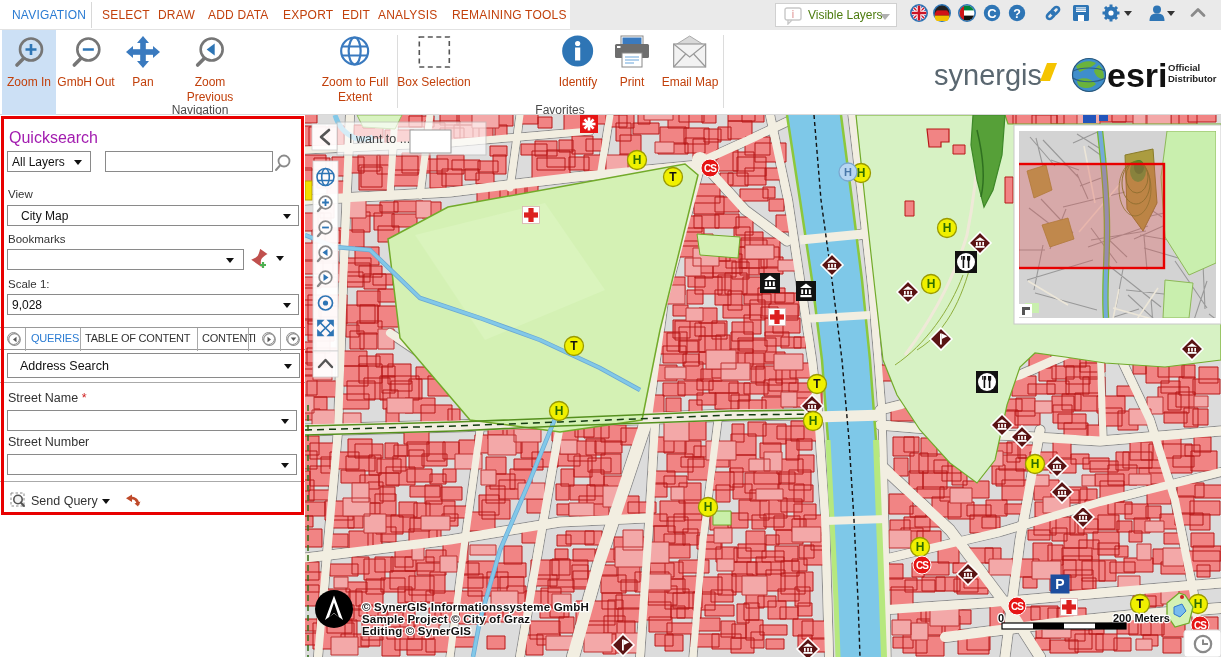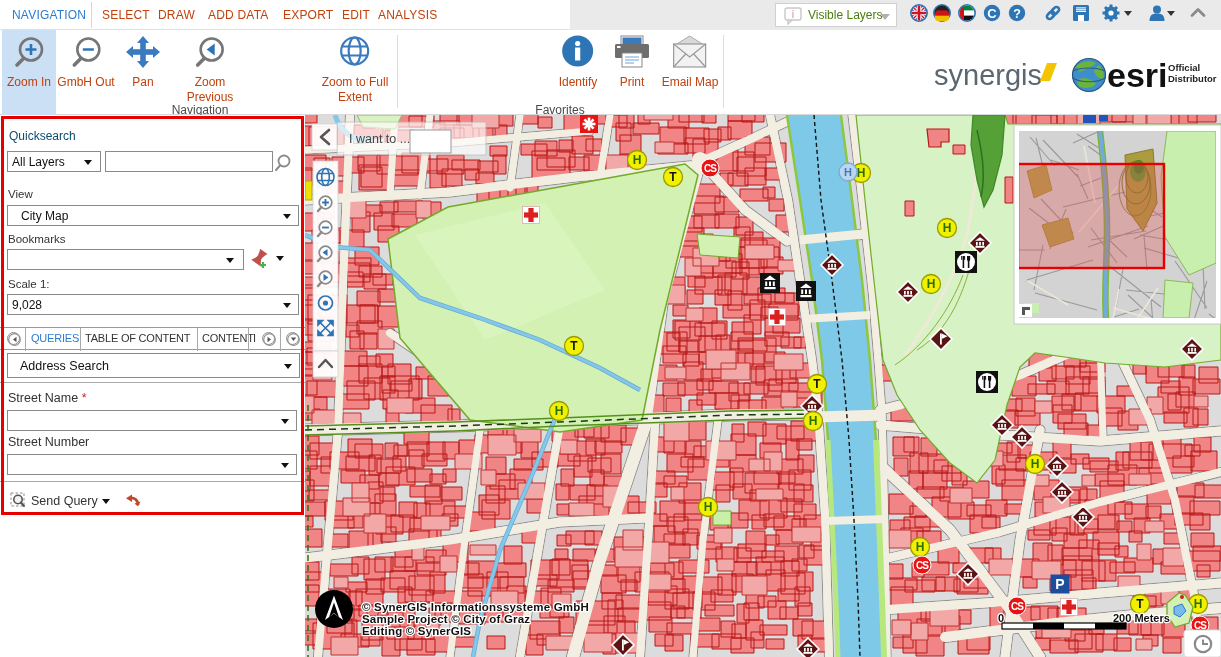--- a/index.html
+++ b/index.html
@@ -15,37 +15,38 @@
 .glabel{position:absolute;top:73px;font-size:12px;color:#4a4a4a;text-align:center}
 #vlbox{position:absolute;left:775px;top:3px;width:122px;height:24px;background:#fff;border:1px solid #d0d0d0}
 #vlbox span{position:absolute;left:32px;top:4px;font-size:12px;color:#4d7c0f}
 #panel{position:absolute;left:0;top:115px;width:305px;height:542px;background:#fff}
 #redbox{position:absolute;left:1px;top:116px;width:303px;height:399px;border:3.5px solid #e80000;z-index:50;pointer-events:none}
 #mapwrap{position:absolute;left:305px;top:115px;width:916px;height:542px;background:#dcdcdc}
 .plabel{position:absolute;font-size:11.5px;color:#333}
 .sel{position:absolute;background:#fff;border:1px solid #8a8a8a;font-size:12px;color:#111}
 .sel .tx{position:absolute;top:50%;transform:translateY(-50%);white-space:nowrap}
 .arr{position:absolute;right:7px;top:50%;margin-top:-2px;width:0;height:0;border-left:4.5px solid transparent;border-right:4.5px solid transparent;border-top:5px solid #111}
-.qs{position:absolute;left:9px;top:14px;font-size:12px;color:#0c4a6e}
+.qs{position:absolute;left:9px;top:14px;font-size:16px;color:#a21caf}
 #tabstrip{position:absolute;left:0px;top:212px;width:305px;height:23px;border-top:1px solid #999;border-bottom:1px solid #999;font-size:11px;color:#333}
 #tabstrip .vsep{position:absolute;top:0;width:1px;height:23px;background:#aaa}
 #tabstrip .t{position:absolute;top:4px;letter-spacing:-0.2px}
 .cbtn{position:absolute;width:13px;height:13px;border:1px solid #909090;border-radius:50%;top:4px}
 .sq{color:#2b7cd3}
 .redast{color:#d02020}
 </style></head><body>
 <div id="tabbar">
     <div class="gray"></div>
 <div class="tab active" style="left:12px">NAVIGATION</div>
 <div class="tab" style="left:102px">SELECT</div>
 <div class="tab" style="left:158px">DRAW</div>
 <div class="tab" style="left:208px">ADD DATA</div>
 <div class="tab" style="left:283px">EXPORT</div>
 <div class="tab" style="left:342px">EDIT</div>
 <div class="tab" style="left:378px">ANALYSIS</div>
+<div class="tab" style="left:452px">REMAINING TOOLS</div>
 <div id="tabsep"></div>
 <div id="vlbox">
       <svg width="20" height="18" style="position:absolute;left:8px;top:3px" viewBox="0 0 20 18">
         <rect x="1" y="1" width="16" height="12" rx="2" fill="none" stroke="#c8c8c8" stroke-width="1.4"></rect>
         <path d="M4,13 L4,17 L8,13" fill="none" stroke="#c8c8c8" stroke-width="1.4"></path>
         <text x="9" y="11" text-anchor="middle" font-size="10" font-weight="bold" fill="#e8b0b0">i</text>
       </svg>
       <span>Visible Layers</span>
       <svg width="10" height="6" style="position:absolute;right:6px;top:10px">
         <path d="M0,0 L10,0 L5,6 Z" fill="#b0b0b0"></path>
@@ -157,20 +158,26 @@
     </div>
 <div class="rbtn" style="left:355px;transform:translateX(-50%)">
       <div style="height:38px"><svg width="38" height="38" viewBox="0 0 38 38">
           <g fill="none" stroke="#3a7abf" stroke-width="2.2">
             <circle cx="19" cy="17" r="13.5"></circle>
             <ellipse cx="19" cy="17" rx="6" ry="13.5"></ellipse>
             <path d="M6.5,12.5 H31.5 M6.5,21.5 H31.5"></path>
           </g>
         </svg></div>
       <div class="lbl">Zoom to Full<br>Extent</div>
+    </div>
+<div class="rbtn" style="left:434px;transform:translateX(-50%)">
+      <div style="height:38px"><svg width="38" height="38" viewBox="0 0 38 38">
+          <rect x="4" y="3" width="30" height="30" fill="none" stroke="#555" stroke-width="1.6" stroke-dasharray="5 3.5"></rect>
+        </svg></div>
+      <div class="lbl">Box Selection</div>
     </div>
 <div class="rbtn" style="left:578px;transform:translateX(-50%)">
       <div style="height:38px"><svg width="38" height="38" viewBox="0 0 38 38">
           <circle cx="19" cy="17" r="15.5" fill="#2e75b5"></circle>
           <circle cx="19" cy="9.5" r="2.6" fill="#fff"></circle>
           <rect x="16.4" y="13.5" width="5.2" height="13" fill="#fff"></rect>
         </svg></div>
       <div class="lbl">Identify</div>
     </div>
 <div class="rbtn" style="left:632px;transform:translateX(-50%)">
@@ -210,21 +217,21 @@
         <path d="M-16,-4 C-8,-8 8,-8 16,-4 M-16.3,3 C-8,8 8,8 16.3,3" fill="none" stroke="#2a5f8a" stroke-width="1.2"></path>
         <circle r="16.5" fill="none" stroke="#26567c" stroke-width="1.2"></circle>
       </g>
 <text x="186" y="42" font-size="34" font-weight="bold" fill="#111" font-family="Liberation Sans, sans-serif">esri</text>
 <text x="247" y="26" font-size="9.5" font-weight="bold" fill="#222" font-family="Liberation Sans, sans-serif">Official</text>
 <text x="247" y="37" font-size="9.5" font-weight="bold" fill="#222" font-family="Liberation Sans, sans-serif">Distributor</text>
 </svg>
 </div>
 <div id="panel">
 <div class="qs">Quicksearch</div>
-<div class="sel" style="left:7px;top:36px;width:94px;height:21px">
+<div class="sel" style="left:7px;top:36px;width:84px;height:21px">
       <span class="tx" style="left:4px">All Layers</span>
       <span class="arr" style="right:8px"></span>
     </div>
 <div class="sel" style="left:105px;top:36px;width:168px;height:21px"></div>
 <svg width="20" height="20" style="position:absolute;left:273px;top:38px" viewBox="0 0 20 20">
       <circle cx="11" cy="8" r="5.5" fill="none" stroke="#8a8a8a" stroke-width="1.8"></circle>
       <path d="M7,12.5 L3,17" stroke="#8a8a8a" stroke-width="2" stroke-linecap="round"></path>
     </svg>
 <div class="plabel" style="left:8px;top:73px">View</div>
 <div class="sel" style="left:7px;top:90px;width:292px;height:21px">

